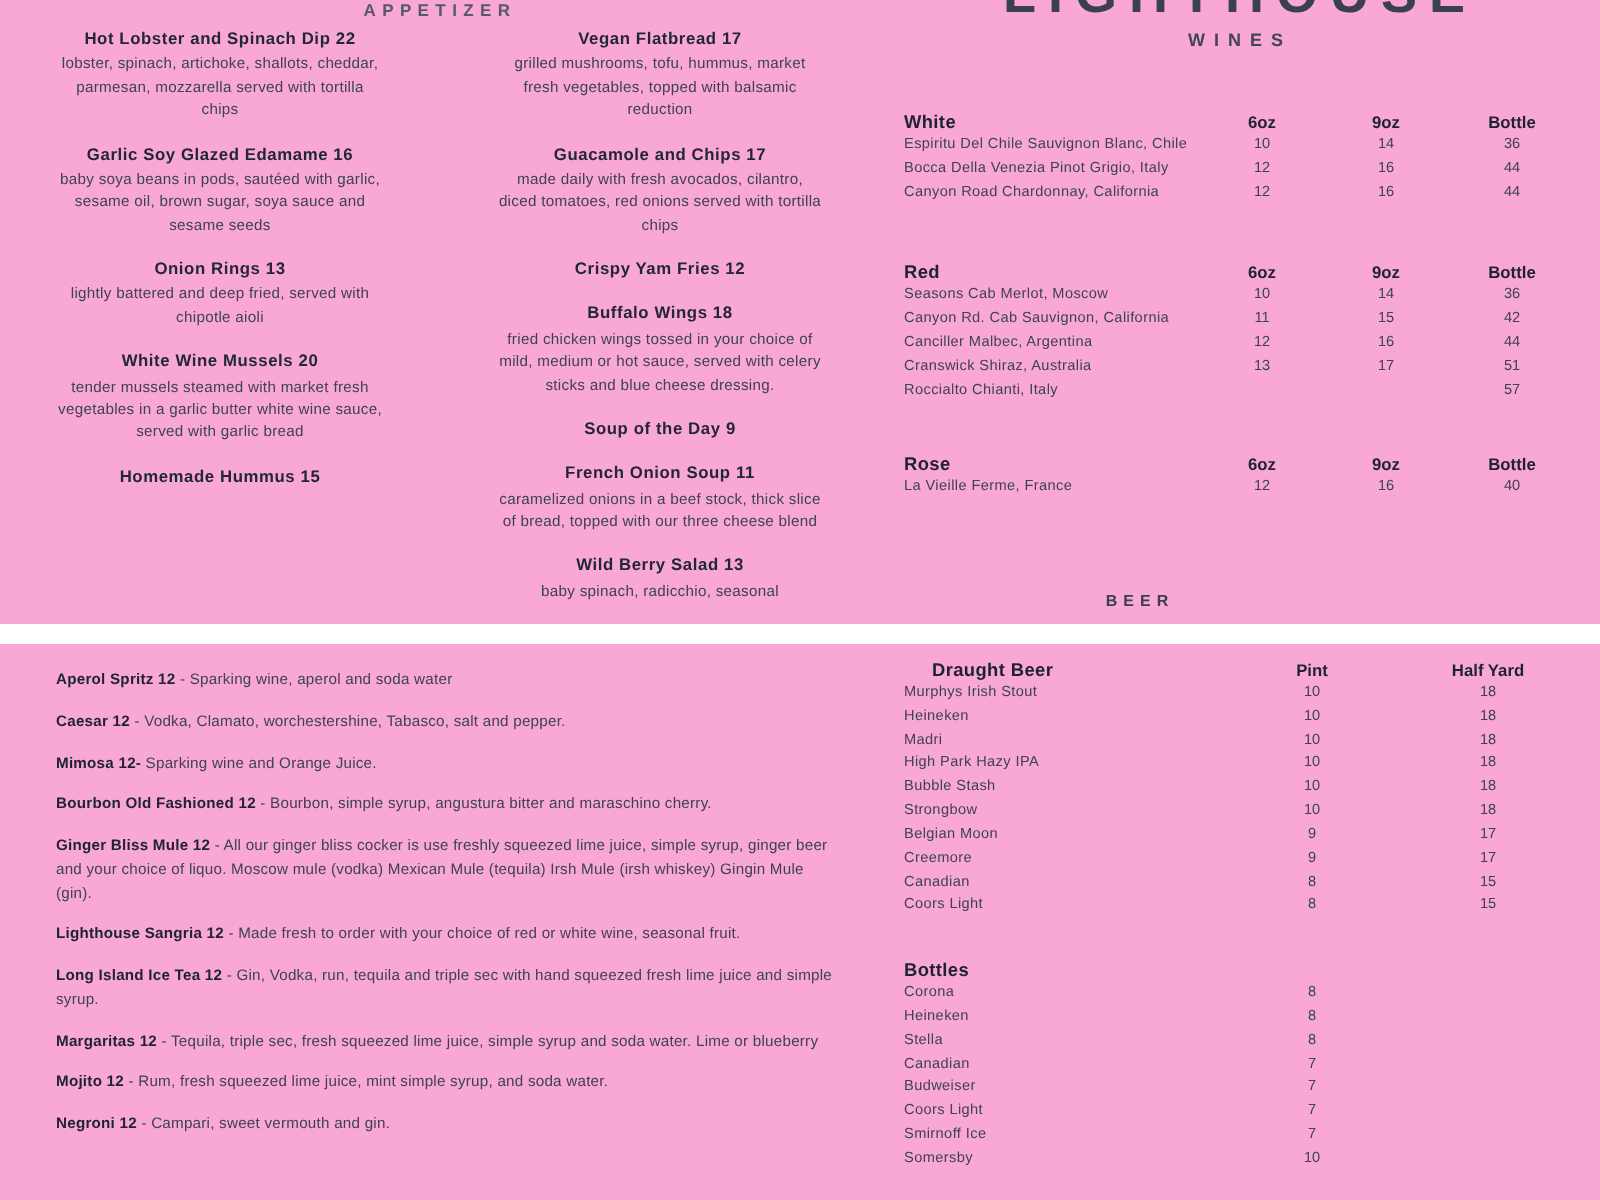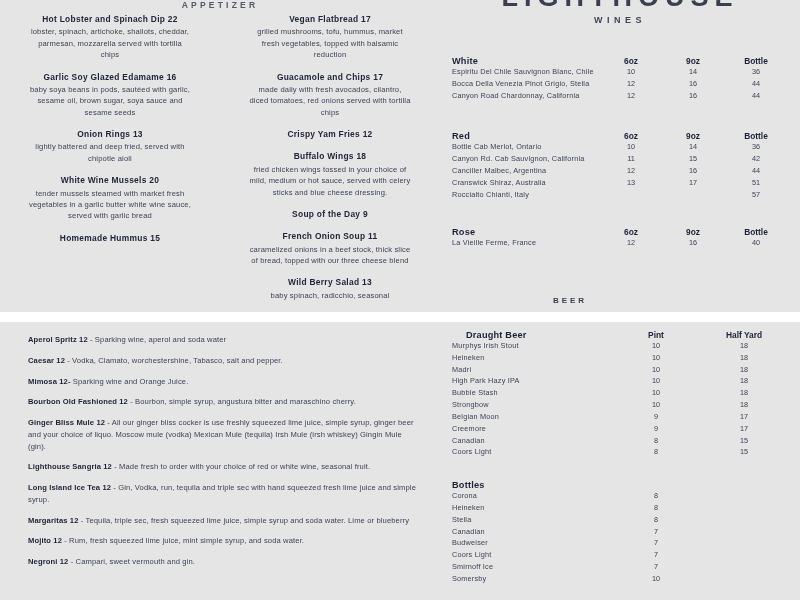--- a/index.html
+++ b/index.html
@@ -2,21 +2,21 @@
 <html><head>
 <meta charset="utf-8">
 <style>
   html,body{margin:0;padding:0;}
   body{
     width:800px;height:600px;overflow:hidden;background:#ffffff;
     font-family:"Liberation Sans","DejaVu Sans",sans-serif;
     color:#2b3040;
     -webkit-font-smoothing:antialiased;
   }
-  .page{position:absolute;left:0;width:800px;background:#e5e5e5;overflow:hidden;}
+  .page{position:absolute;left:0;width:800px;background:#f9a8d4;overflow:hidden;}
   .page-top{top:0;height:312px;}
   .page-bottom{top:322px;height:278px;}
 
   .col-left{position:absolute;left:0;top:0;width:440px;height:100%;}
   .col-right{position:absolute;left:440px;top:0;width:360px;height:100%;}
 
   
   .section-kicker{
     text-align:center;font-size:8.5px;letter-spacing:3.2px;
     font-weight:600;color:#55596a;text-transform:uppercase;
@@ -143,21 +143,21 @@
               </tr>
             </thead>
             <tbody>
               <tr>
                 <td class="item">Espiritu Del Chile Sauvignon Blanc, Chile</td>
                 <td class="price c6">10</td>
                 <td class="price c9">14</td>
                 <td class="price cb">36</td>
               </tr>
               <tr>
-                <td class="item">Bocca Della Venezia Pinot Grigio, Stella</td>
+                <td class="item">Bocca Della Venezia Pinot Grigio, Italy</td>
                 <td class="price c6">12</td>
                 <td class="price c9">16</td>
                 <td class="price cb">44</td>
               </tr>
               <tr>
                 <td class="item">Canyon Road Chardonnay, California</td>
                 <td class="price c6">12</td>
                 <td class="price c9">16</td>
                 <td class="price cb">44</td>
               </tr>
@@ -169,21 +169,21 @@
             <thead>
               <tr>
                 <th class="cat" style="text-align: left;">Red</th>
                 <th class="colhead c6">6oz</th>
                 <th class="colhead c9">9oz</th>
                 <th class="colhead cb">Bottle</th>
               </tr>
             </thead>
             <tbody>
               <tr>
-                <td class="item">Bottle Cab Merlot, Ontario</td>
+                <td class="item">Seasons Cab Merlot, Moscow</td>
                 <td class="price c6">10</td>
                 <td class="price c9">14</td>
                 <td class="price cb">36</td>
               </tr>
               <tr>
                 <td class="item">Canyon Rd. Cab Sauvignon, California</td>
                 <td class="price c6">11</td>
                 <td class="price c9">15</td>
                 <td class="price cb">42</td>
               </tr>

